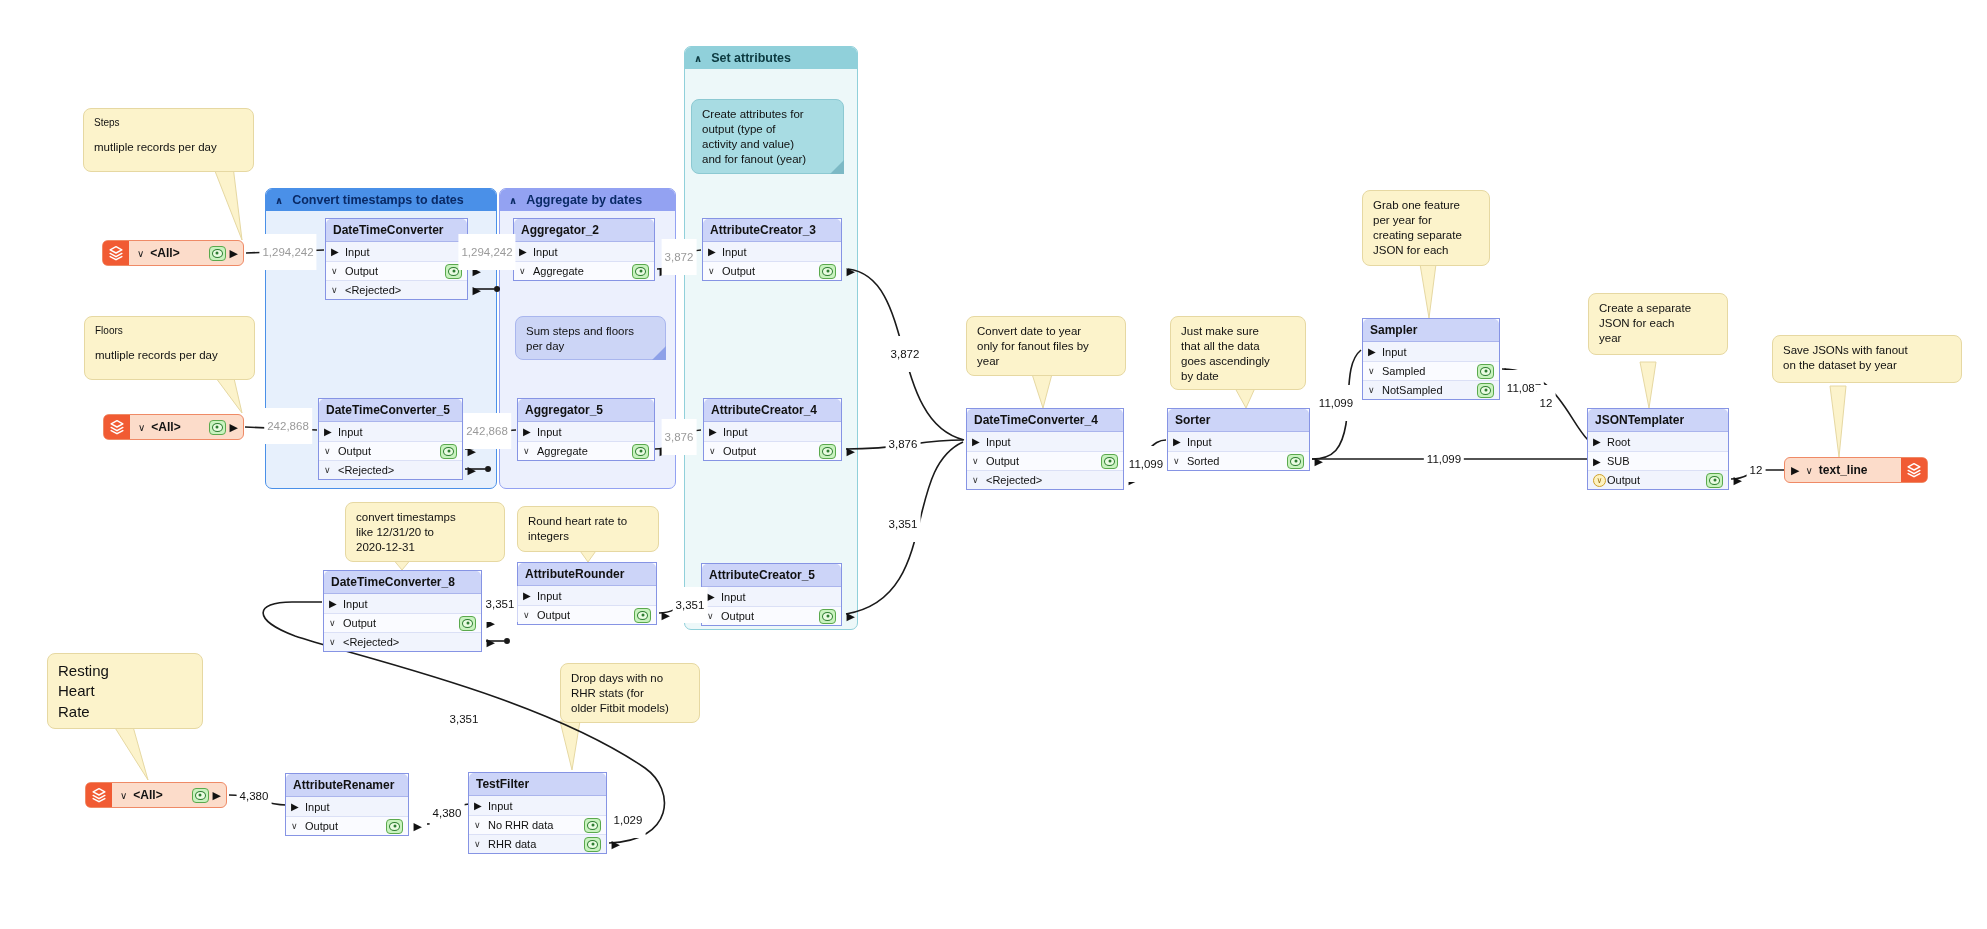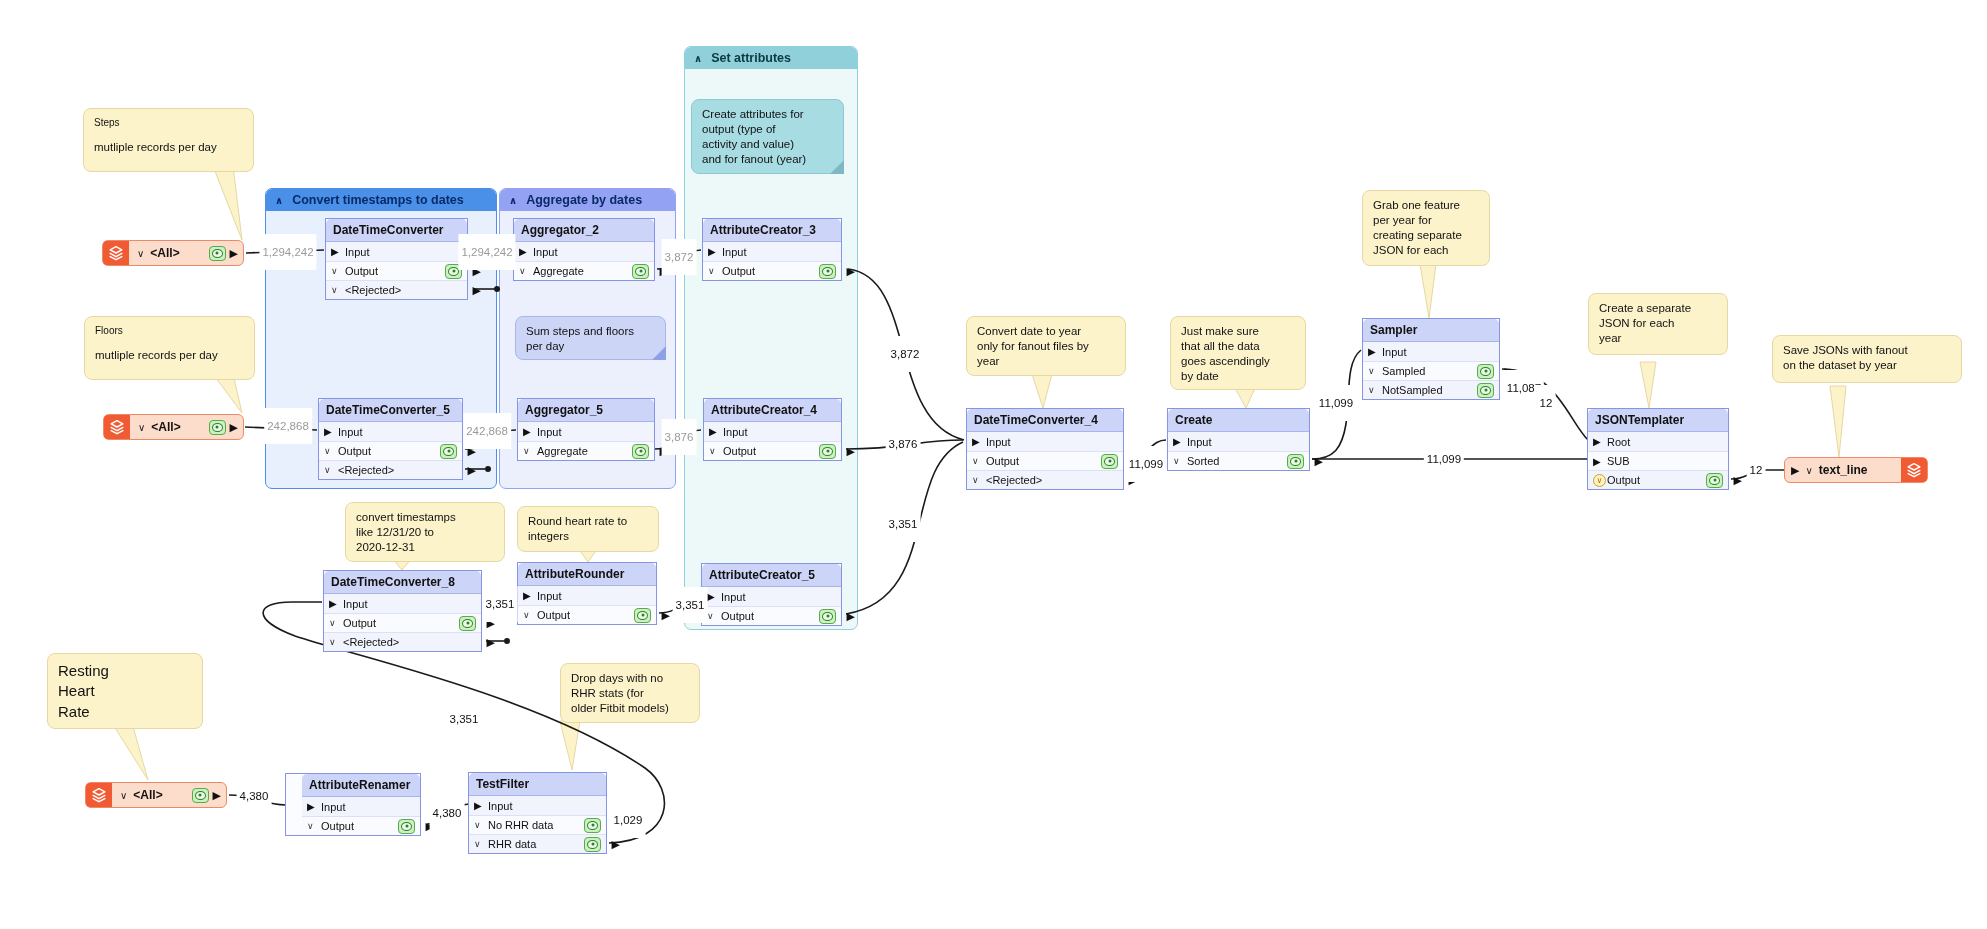--- a/index.html
+++ b/index.html
@@ -315,21 +315,21 @@
         </span>
         <span class="arrow-out">▶</span>
       </div>
       <div class="port even">
         <span class="pglyph pchev">∨</span>
         <span class="plabel">&lt;Rejected&gt;</span>
         <span class="arrow-out">▶</span>
       </div>
     </div>
     <div class="node" style="position: absolute; left: 1167px; top: 408px; width: 143px;">
-      <div class="node-header">Create</div>
+      <div class="node-header">Sorter</div>
       <div class="port even">
         <span class="pglyph">▶</span>
         <span class="plabel">Input</span>
       </div>
       <div class="port odd">
         <span class="pglyph pchev">∨</span>
         <span class="plabel">Sorted</span>
         <span class="eye">
           <span class="eyeball"></span>
         </span>
@@ -406,21 +406,21 @@
       </div>
       <div class="port odd">
         <span class="pglyph pchev">∨</span>
         <span class="plabel">Output</span>
         <span class="eye">
           <span class="eyeball"></span>
         </span>
         <span class="arrow-out">▶</span>
       </div>
     </div>
-    <div class="node" style="position: absolute; left: 285px; top: 773px; width: 136px; padding-left: 16px;">
+    <div class="node" style="position: absolute; left: 285px; top: 773px; width: 124px;">
       <div class="node-header">AttributeRenamer</div>
       <div class="port even">
         <span class="pglyph">▶</span>
         <span class="plabel">Input</span>
       </div>
       <div class="port odd">
         <span class="pglyph pchev">∨</span>
         <span class="plabel">Output</span>
         <span class="eye">
           <span class="eyeball"></span>

